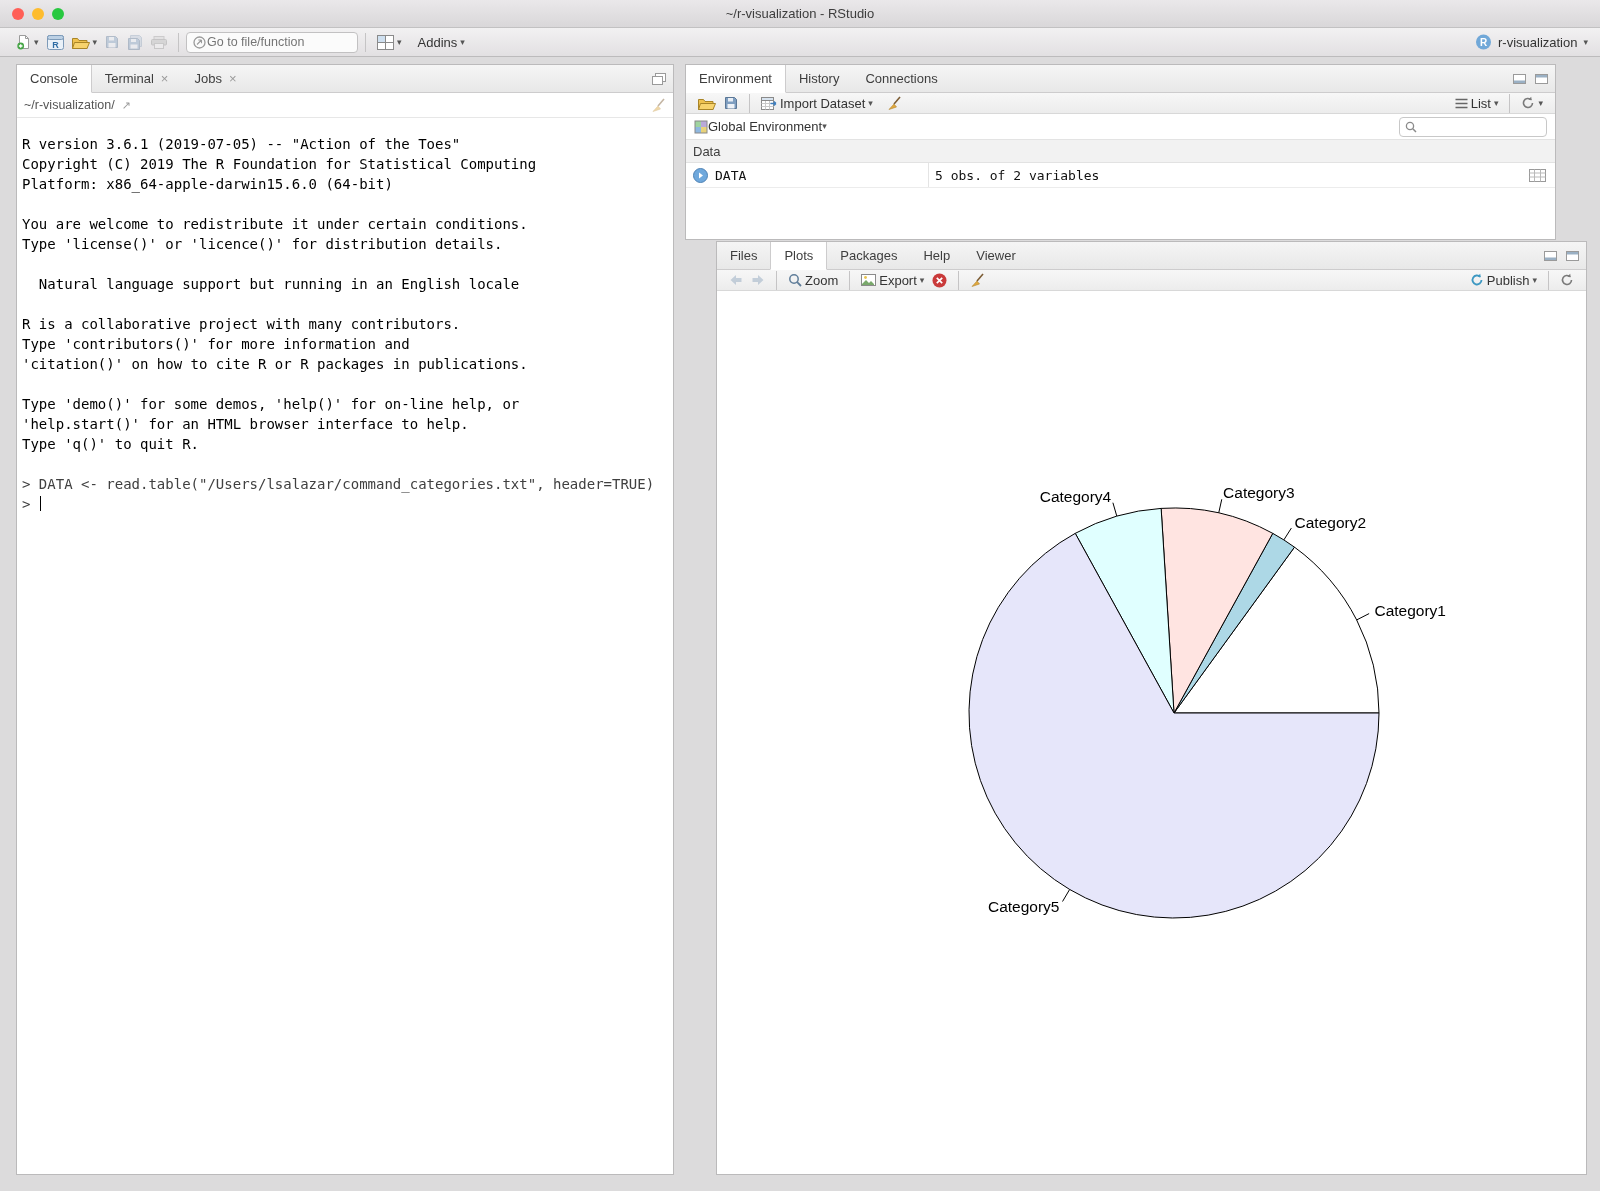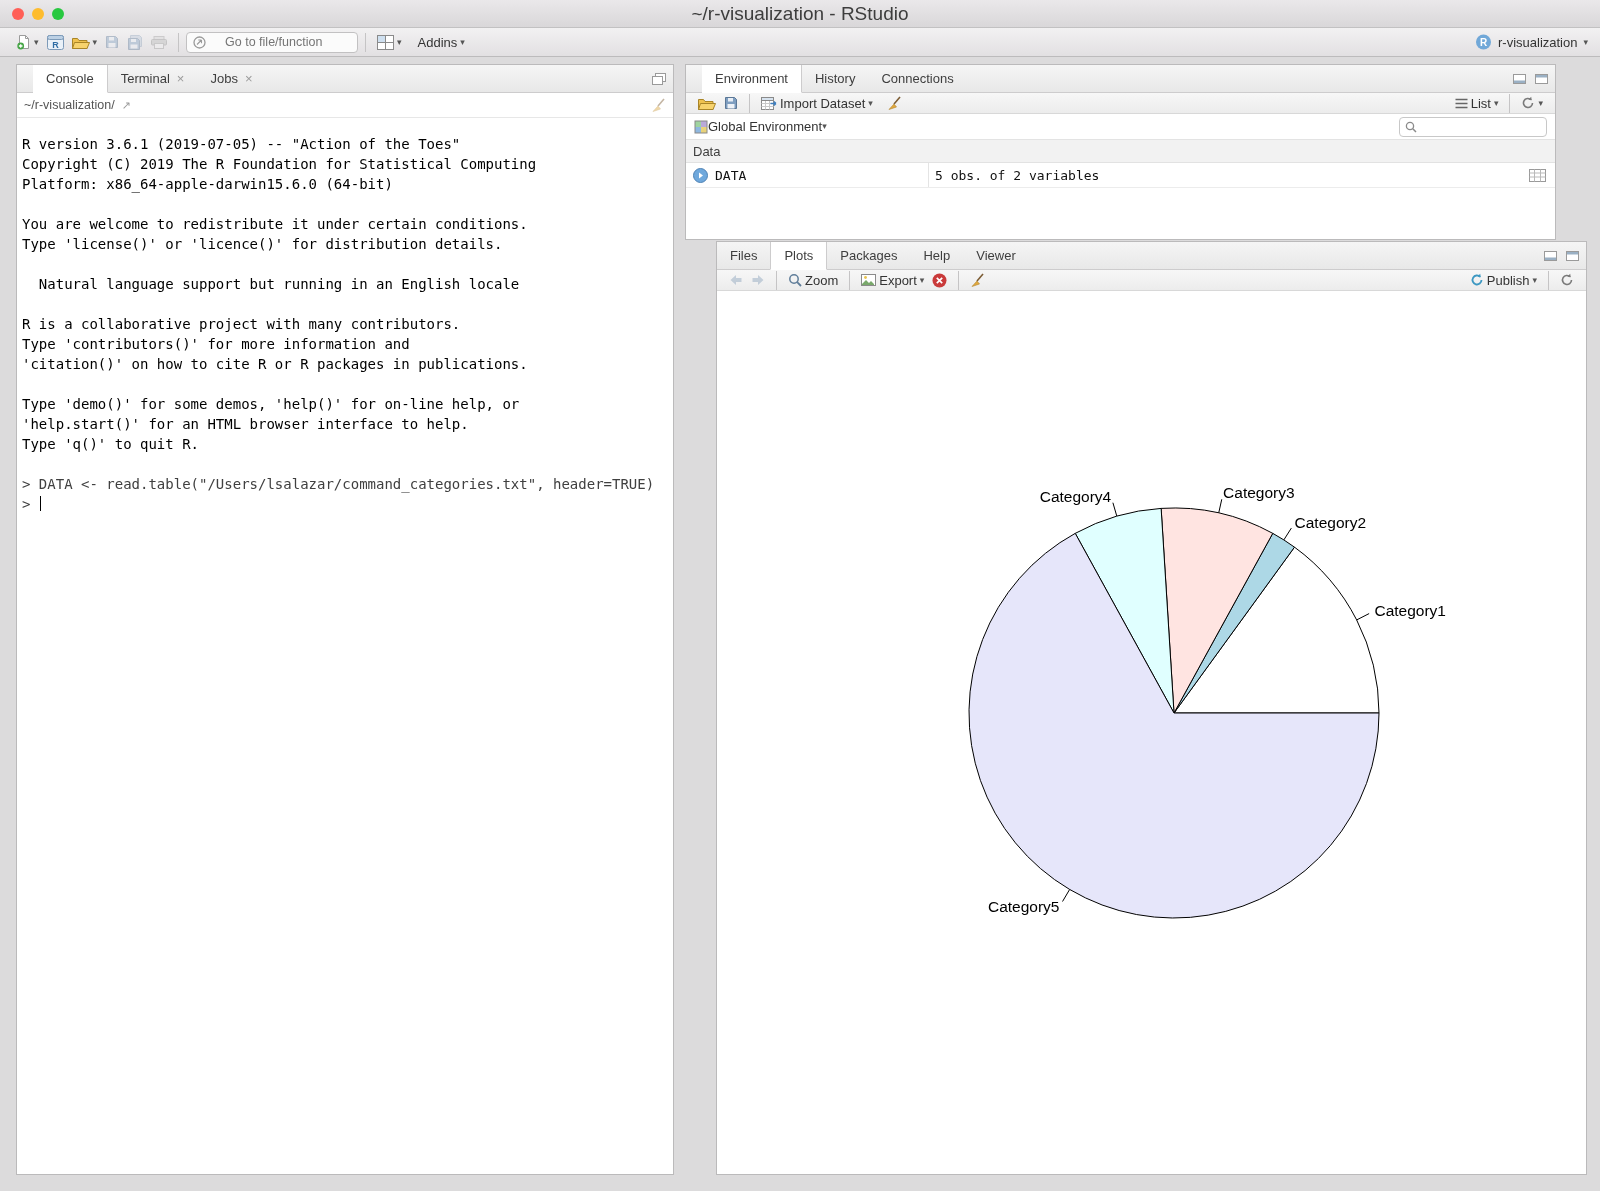--- a/index.html
+++ b/index.html
@@ -7,48 +7,48 @@
   body{position:relative;background:#dcdbdc;font-family:"Liberation Sans",sans-serif;overflow:hidden;}
 
   
   .titlebar{position:absolute;left:0;top:0;width:1600px;height:28px;
     background:linear-gradient(#eae8ea,#d9d7d9);border-bottom:1px solid #c2c1c2;}
   .traffic{position:absolute;left:12px;top:8px;display:flex;gap:8px;}
   .light{width:12px;height:12px;border-radius:50%;display:block;}
   .light.red{background:#ff5f57;}
   .light.yellow{background:#febc2e;}
   .light.green{background:#28c840;}
-  .title{width:100%;text-align:center;line-height:27px;font-size:19px;color:#3d3d3d;}
+  .title{width:100%;text-align:center;line-height:27px;font-size:13px;color:#3d3d3d;}
 
   
   .main-toolbar{position:absolute;left:0;top:28px;width:1600px;height:29px;
     background:linear-gradient(#f2f1f2,#e2e0e2);border-bottom:1px solid #bcbbbc;
     display:flex;align-items:center;padding:0 12px;}
   .ibtn{display:flex;align-items:center;gap:3px;padding:2px 4px;border-radius:3px;color:#333;font-size:13px;}
   .ibtn.disabled{opacity:.4;}
   .tb-div{width:1px;height:19px;background:#c5c4c5;margin:0 7px;flex:none;}
   .caret{font-size:9px;color:#555;line-height:1;}
-  .goto{display:flex;align-items:center;gap:19px;width:172px;height:21px;border:1px solid #c2c1c2;
+  .goto{display:flex;align-items:center;gap:1px;width:172px;height:21px;border:1px solid #c2c1c2;
     border-radius:4px;background:#fbfbfb;padding:0 6px;}
   .goto input{border:none;outline:none;background:transparent;font-size:12.5px;color:#444;flex:1;min-width:0;font-family:"Liberation Sans",sans-serif;}
   .spacer{flex:1;}
   .proj{display:flex;align-items:center;gap:6px;font-size:13px;color:#333;}
 
   
   .pane{position:absolute;background:#fff;border:1px solid #bbbabb;}
   .pane-console{left:16px;top:64px;width:658px;height:1111px;}
   .pane-env{left:685px;top:64px;width:871px;height:176px;}
   .pane-plots{left:716px;top:241px;width:871px;height:934px;}
 
   .tabbar{height:28px;background:linear-gradient(#f5f5f5,#e8e8e8);border-bottom:1px solid #cdcccd;
     display:flex;align-items:stretch;position:relative;}
   .tab{display:flex;align-items:center;gap:6px;padding:0 13px;font-size:13px;color:#3e3e3e;}
   .tab.sel{background:#fff;border-left:1px solid #cdcccd;border-right:1px solid #cdcccd;
     margin-bottom:-1px;border-bottom:1px solid #fff;}
-  .tab:first-child.sel{border-left:none;margin-left:16px;}
+  .tab:first-child.sel{border-left:none;}
   .tab-x{font-size:13px;color:#9a9a9a;margin-left:1px;}
   .pane-chrome{position:absolute;right:7px;top:0;height:28px;display:flex;align-items:center;gap:9px;}
 
   .ptoolbar{height:21px;display:flex;align-items:center;padding:0 8px;
     background:linear-gradient(#f7f7f7,#ececec);border-bottom:1px solid #d8d8d8;font-size:13px;color:#333;}
 
   
   .console-hdr{height:25px;display:flex;align-items:center;gap:7px;padding:0 7px;border-bottom:1px solid #e7e7e7;background:#fff;}
   .console-path{font-size:12.5px;color:#555;}
   .ext{font-size:11px;color:#9a9a9a;}

